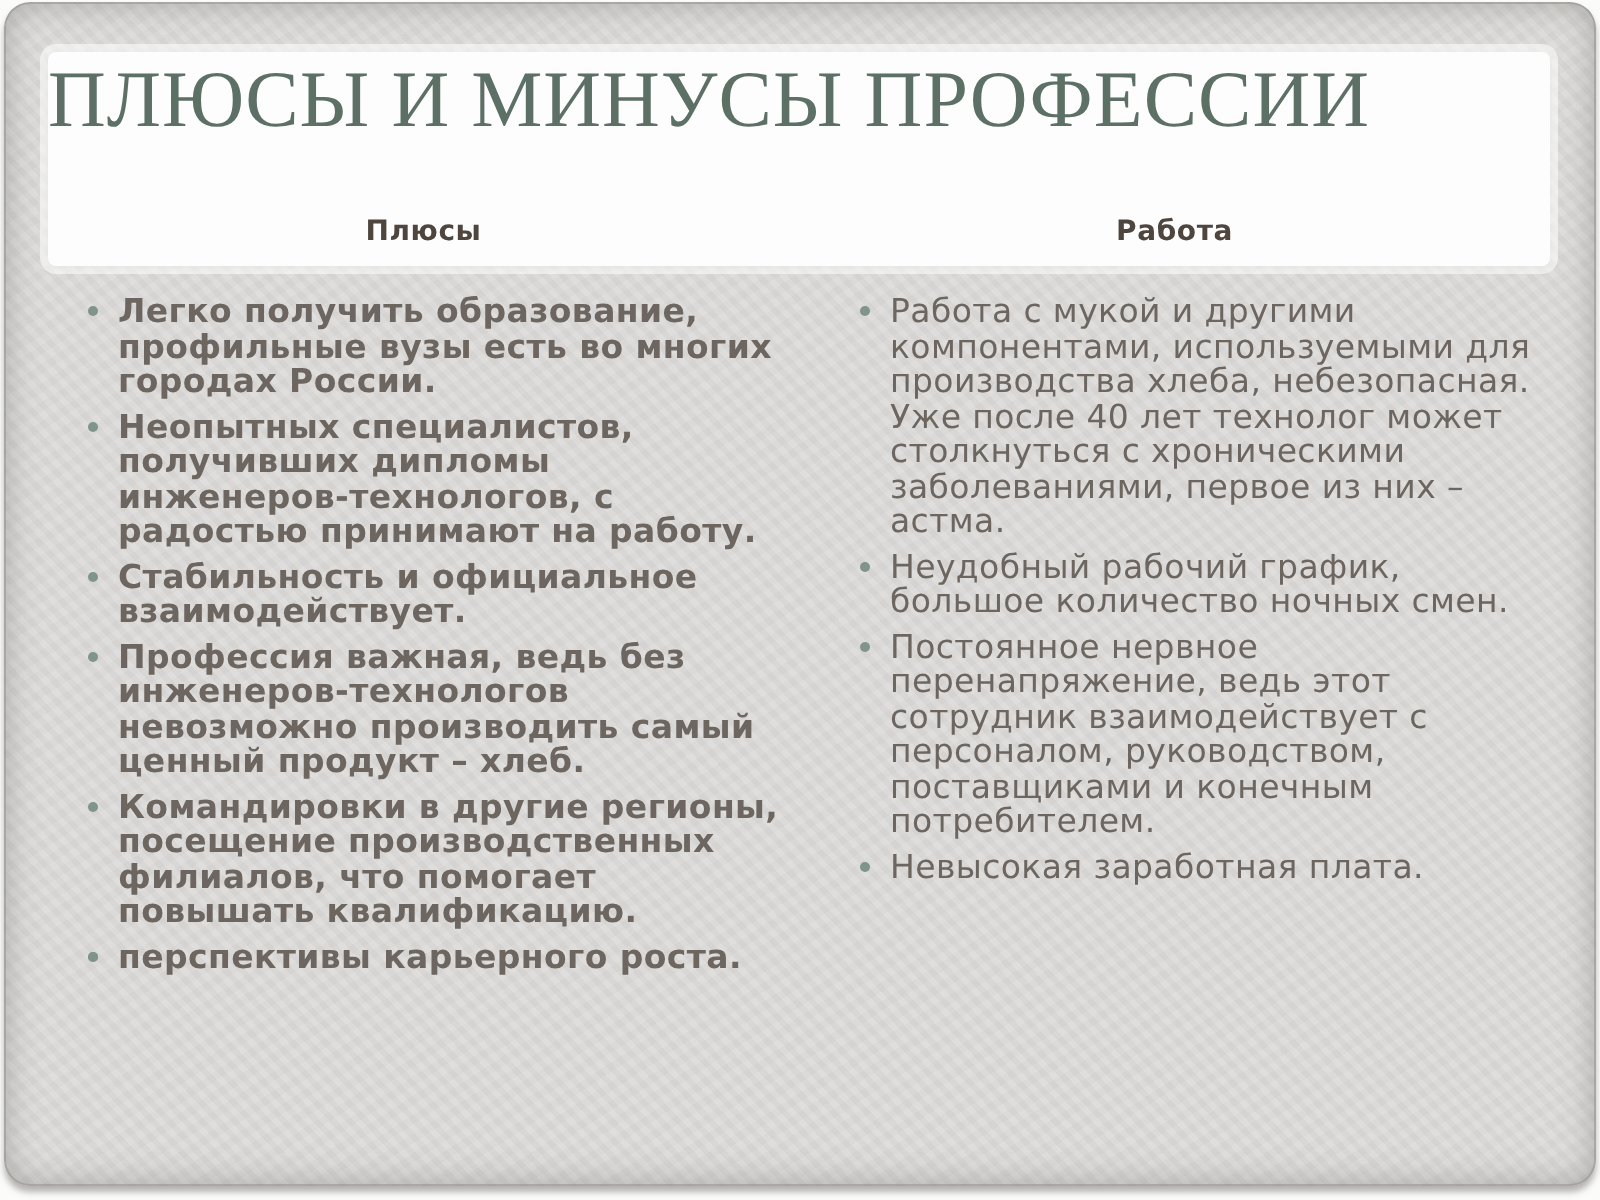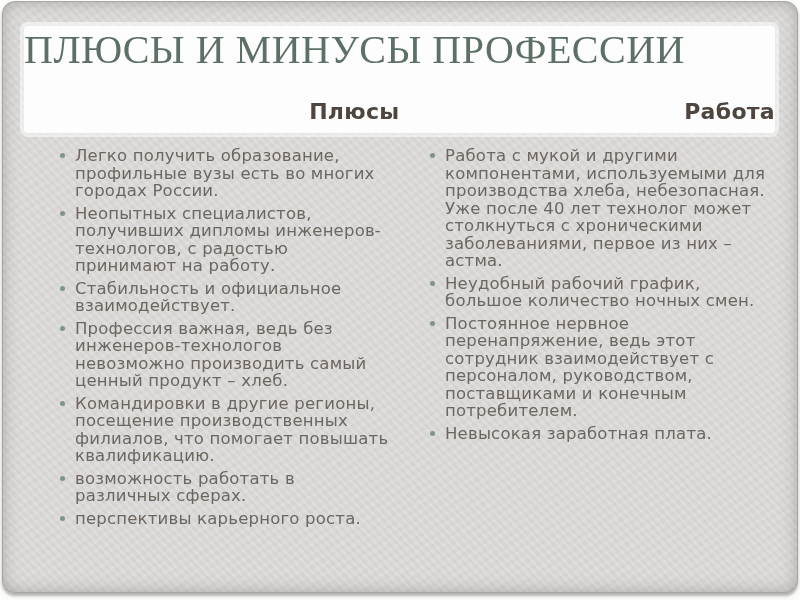--- a/index.html
+++ b/index.html
@@ -46,36 +46,36 @@
     letter-spacing: 0.5px;
     color: #5d7066;
   }
   .headers-row {
     margin-top: auto;
     display: flex;
     padding-bottom: 9px;
   }
   .header-cell {
     flex: 1;
-    text-align: right;
+    text-align: center;
     font-weight: bold;
-    font-size: 22px;
+    font-size: 14px;
     color: #4e453f;
     letter-spacing: 0.3px;
   }
   .content {
     position: absolute;
     top: 140px; left: 0; right: 0; bottom: 0;
     display: flex;
   }
   .col {
     width: 50%;
     box-sizing: border-box;
   }
-  .col-left  { padding: 6px 10px 0 56px; }
+  .col-left  { padding: 6px 10px 0 40px; font-weight: bold; }
   .col-right { padding: 6px 16px 0 28px; }
   ul.bullet-list {
     margin: 0;
     padding: 0;
     list-style: none;
   }
   ul.bullet-list li {
     position: relative;
     padding-left: 17px;
     margin-bottom: 5px;
@@ -109,21 +109,21 @@
 
   <div class="content">
 
     <div class="col col-left">
       <ul class="bullet-list">
         <li><span class="bullet-dot"></span><span>Легко получить образование, профильные вузы есть во многих городах России.</span></li>
         <li><span class="bullet-dot"></span><span>Неопытных специалистов, получивших дипломы инженеров-технологов, с радостью принимают на работу.</span></li>
         <li><span class="bullet-dot"></span><span>Стабильность и официальное взаимодействует.</span></li>
         <li><span class="bullet-dot"></span><span>Профессия важная, ведь без инженеров-технологов невозможно производить самый ценный продукт – хлеб.</span></li>
         <li><span class="bullet-dot"></span><span>Командировки в другие регионы, посещение производственных филиалов, что помогает повышать квалификацию.</span></li>
-        <li><span class="bullet-dot"></span><span>возможность работать в различных сферах.</span></li>
+        <li><span class="bullet-dot"></span></li>
         <li><span class="bullet-dot"></span><span>перспективы карьерного роста.</span></li>
       </ul>
     </div>
 
     <div class="col col-right">
       <ul class="bullet-list">
         <li><span class="bullet-dot"></span><span>Работа с мукой и другими компонентами, используемыми для производства хлеба, небезопасная. Уже после 40 лет технолог может столкнуться с хроническими заболеваниями, первое из них – астма.</span></li>
         <li><span class="bullet-dot"></span><span>Неудобный рабочий график, большое количество ночных смен.</span></li>
         <li><span class="bullet-dot"></span><span>Постоянное нервное перенапряжение, ведь этот сотрудник взаимодействует с персоналом, руководством, поставщиками и конечным потребителем.</span></li>
         <li><span class="bullet-dot"></span><span>Невысокая заработная плата.</span></li>

